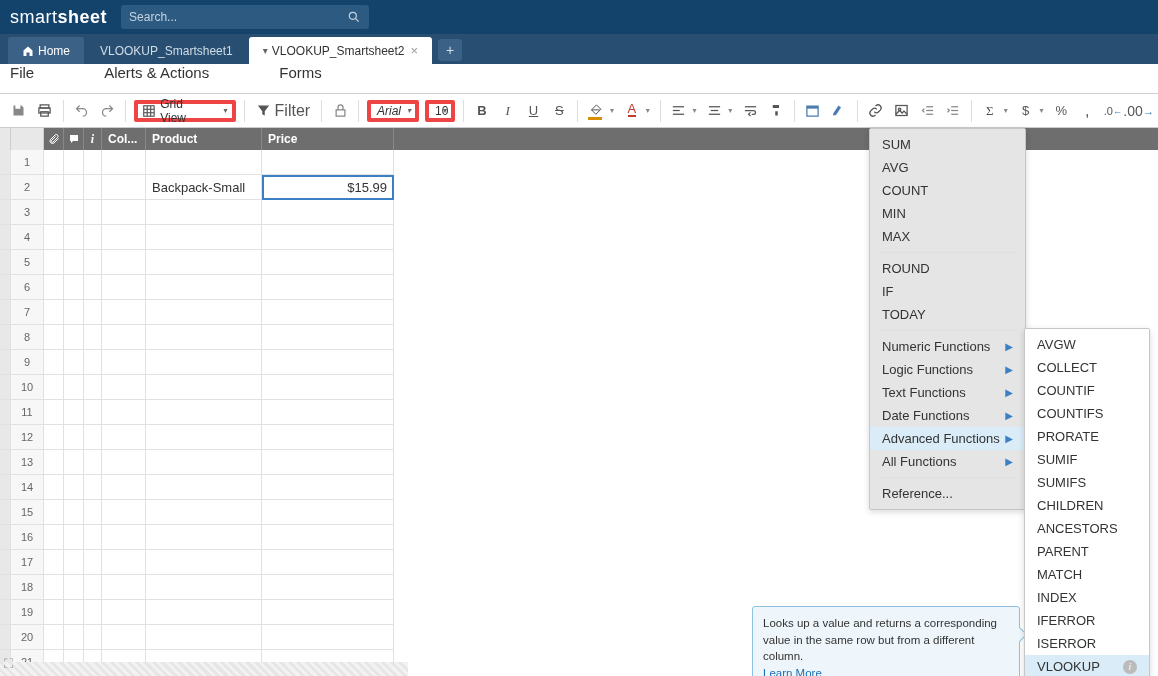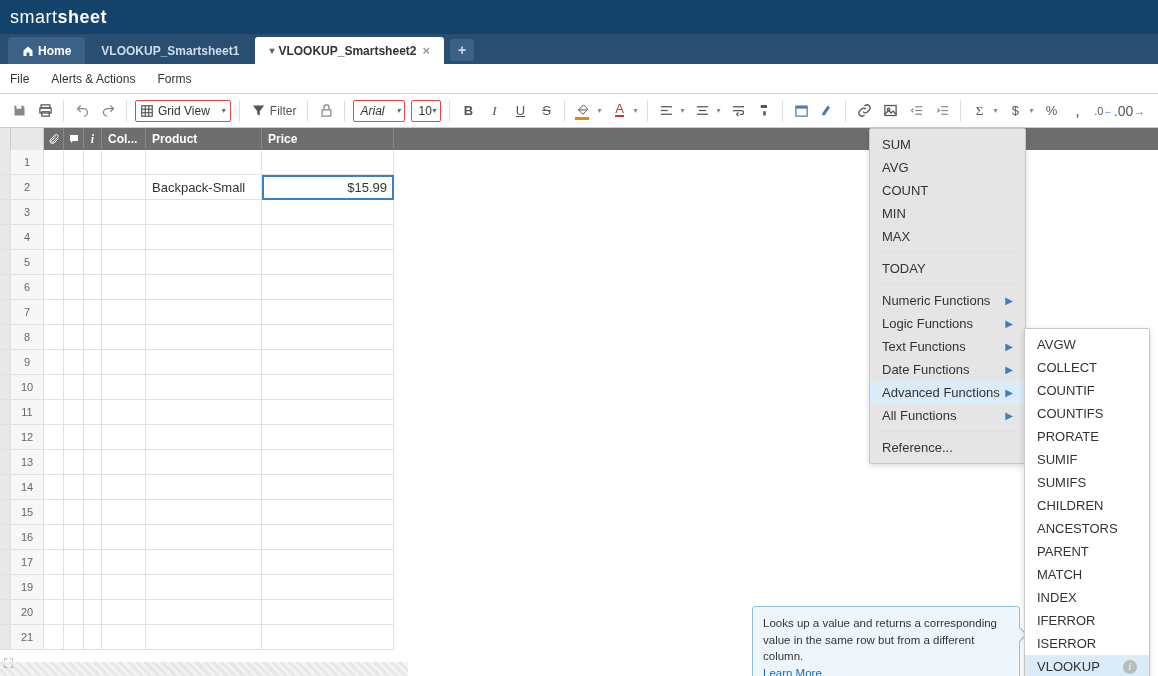--- a/index.html
+++ b/index.html
@@ -4,35 +4,35 @@
 <style>
 * { margin:0; padding:0; box-sizing:border-box; font-family: Arial, sans-serif; }
 body { background:#fff; width:1158px; height:676px; overflow:hidden; position:relative; }
 .topbar { background:#13426b; height:34px; display:flex; align-items:center; padding:16px 10px; }
 .logo { color:#fff; font-size:18px; font-weight:400; letter-spacing:.5px; margin-right:14px; }
 .logo b { font-weight:700; }
 .search-wrap { position:relative; }
 .search { background:#2d5a80; border:none; height:24px; width:248px; border-radius:3px; padding:0 28px 0 8px; color:#c7d4e0; font-size:12px; }
 .search::placeholder { color:#c7d4e0; }
 .search-icon { position:absolute; right:8px; top:5px; width:14px; height:14px; }
-.tabbar { background:#284e71; height:30px; display:flex; align-items:flex-end; padding-left:8px;font-weight:bold; }
+.tabbar { background:#284e71; height:30px; display:flex; align-items:flex-end; padding-left:8px; }
 .tab { height:27px; display:flex; align-items:center; padding:0 14px; color:#d0dde8; font-size:12px; border-radius:3px 3px 0 0; margin-right:2px; position:relative; cursor:pointer; }
 .tab.home { background:#3c6186; color:#fff; }
 .tab.inactive { background:transparent; }
 .tab.active { background:#fff; color:#333; }
 .tab.active::before { content:"▾"; margin-right:4px; color:#666; font-size:10px; }
 .tab .close { margin-left:6px; color:#999; font-size:13px; }
 .tab-add { width:24px; height:22px; background:#3c6186; color:#d0dde8; display:flex; align-items:center; justify-content:center; border-radius:3px; margin:0 0 3px 4px; cursor:pointer; font-size:14px; }
-.menubar { height:30px; display:flex; align-items:center; padding:0 10px; border-bottom:1px solid #d0d0d0; font-size:12px; color:#333; }
+.menubar { height:30px; display:flex; align-items:flex-start; padding:0 10px; border-bottom:1px solid #d0d0d0; font-size:15px; color:#333;gap:48px; }
 .menubar span { margin-right:22px; cursor:pointer; }
 .toolbar { height:34px; display:flex; align-items:center; padding:0 6px; border-bottom:1px solid #ccc; }
 .tbtn { width:22px; height:22px; margin:0 2px; display:flex; align-items:center; justify-content:center; color:#555; cursor:pointer; font-size:13px; border-radius:2px; }
 .tbtn svg { width:15px; height:15px; }
 .tsep { width:1px; height:22px; background:#ddd; margin:0 5px; }
-.tselect { height:22px; border:1px solid #ef4444; border-radius:2px; padding:0 16px 0 6px; font-size:12px; color:#333; display:flex; align-items:center; margin:0 3px; cursor:pointer; position:relative; background:#fff; }
+.tselect { height:22px; border:4px solid #ef4444; border-radius:2px; padding:0 16px 0 6px; font-size:12px; color:#333; display:flex; align-items:center; margin:0 3px; cursor:pointer; position:relative; background:#fff; }
 .tselect::after { content:"▾"; position:absolute; right:4px; font-size:8px; color:#666; }
 .gridview { padding-left:4px; padding-right:20px; }
 .tdrop { width:10px; text-align:center; color:#888; font-size:8px; cursor:pointer; margin-left:-2px; margin-right:2px; }
 .font-sel { width:52px;font-style:italic; }
 .size-sel { width:30px; }
 
 .grid-area { position:relative; height:calc(676px - 128px); overflow:hidden; }
 .colhdr-row { display:flex; background:#6e6e6e; height:22px; }
 .colhdr { height:22px; display:flex; align-items:center; color:#fff; font-size:12px; font-weight:bold; border-right:1px solid #888; padding-left:6px; flex-shrink:0; }
 .ch-prim { width:11px; background:#e8e8e8; border-right:1px solid #ccc; }
@@ -74,20 +74,27 @@
 .redA { color:#c0392b; }
 .underline-red { border-bottom:2px solid #c0392b; padding-bottom:1px; line-height:10px; }
 .fill-btn { position:relative; }
 .fill-swatch { position:absolute; bottom:2px; left:3px; width:14px; height:3px; background:#d68f00; }
 </style>
 </head>
 <body>
 
 <div class="topbar">
   <div class="logo"><span>smart</span><b>sheet</b></div>
+  <div class="search-wrap">
+    <input class="search" placeholder="Search..." style="">
+    <svg class="search-icon" viewBox="0 0 24 24" fill="none" stroke="#c7d4e0" stroke-width="2">
+        <circle cx="10" cy="10" r="6"></circle>
+        <line x1="15" y1="15" x2="20" y2="20"></line>
+      </svg>
+  </div>
 </div>
 
 <div class="tabbar">
   <div class="tab home">
     <svg class="home-icon" viewBox="0 0 24 24">
         <path d="M3 11l9-8 9 8v10a1 1 0 0 1-1 1h-5v-7h-6v7H4a1 1 0 0 1-1-1z"></path>
       </svg>
     <span>Home</span>
   </div>
   <div class="tab inactive">
@@ -139,21 +146,21 @@
         <line x1="9" y1="3" x2="9" y2="21"></line>
         <line x1="15" y1="3" x2="15" y2="21"></line>
       </svg>
     <span>Grid View</span>
   </div>
   <div class="tsep"></div>
   <div class="tbtn" style="width:auto;padding:0 4px;">
     <svg width="13" height="13" viewBox="0 0 24 24" fill="#555">
         <path d="M3 4h18l-7 9v7l-4-2v-5z"></path>
       </svg>
-    <span style="margin-left:4px;font-size:12px;">Filter</span>
+    <span style="margin-left:4px;font-size:16px;">Filter</span>
   </div>
   <div class="tsep"></div>
   <div class="tbtn">
       <svg viewBox="0 0 24 24" fill="none" stroke="#888" stroke-width="2">
         <rect x="5" y="11" width="14" height="10"></rect>
         <path d="M8 11V7a4 4 0 0 1 8 0v4"></path>
       </svg>
     </div>
   <div class="tsep"></div>
   <div class="tselect font-sel">
@@ -453,20 +460,30 @@
         <div class="gcell gc-num">17</div>
         <div class="gcell gc-attach"></div>
         <div class="gcell gc-comment"></div>
         <div class="gcell gc-info"></div>
         <div class="gcell gc-col"></div>
         <div class="gcell gc-product"></div>
         <div class="gcell gc-price"></div>
       </div>
       <div class="grow">
         <div class="gcell gc-prim"></div>
+        <div class="gcell gc-num">18</div>
+        <div class="gcell gc-attach"></div>
+        <div class="gcell gc-comment"></div>
+        <div class="gcell gc-info"></div>
+        <div class="gcell gc-col"></div>
+        <div class="gcell gc-product"></div>
+        <div class="gcell gc-price"></div>
+      </div>
+      <div class="grow">
+        <div class="gcell gc-prim"></div>
         <div class="gcell gc-num">19</div>
         <div class="gcell gc-attach"></div>
         <div class="gcell gc-comment"></div>
         <div class="gcell gc-info"></div>
         <div class="gcell gc-col"></div>
         <div class="gcell gc-product"></div>
         <div class="gcell gc-price"></div>
       </div>
       <div class="grow">
         <div class="gcell gc-prim"></div>
@@ -493,20 +510,22 @@
   <div class="expand-icon">⛶</div>
 </div>
 
 <div class="sigma-menu" id="sigma-menu">
     <div class="mi">SUM</div>
     <div class="mi">AVG</div>
     <div class="mi">COUNT</div>
     <div class="mi">MIN</div>
     <div class="mi">MAX</div>
     <div class="msep"></div>
+    <div class="mi">ROUND</div>
+    <div class="mi">IF</div>
     <div class="mi">TODAY</div>
     <div class="msep"></div>
     <div class="mi">
       <span>Numeric Functions</span>
       <span class="arrow">▶</span>
     </div>
     <div class="mi">
       <span>Logic Functions</span>
       <span class="arrow">▶</span>
     </div>

